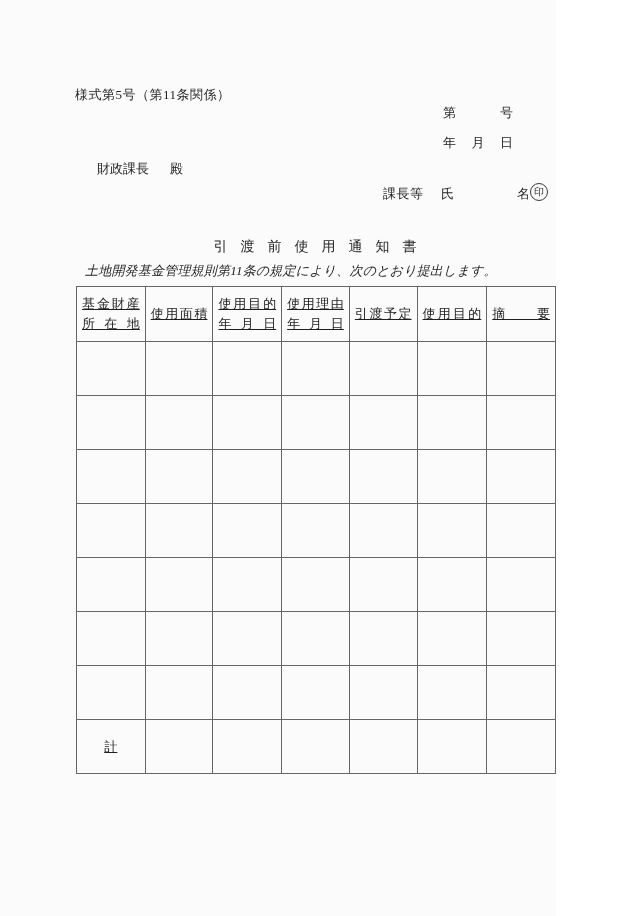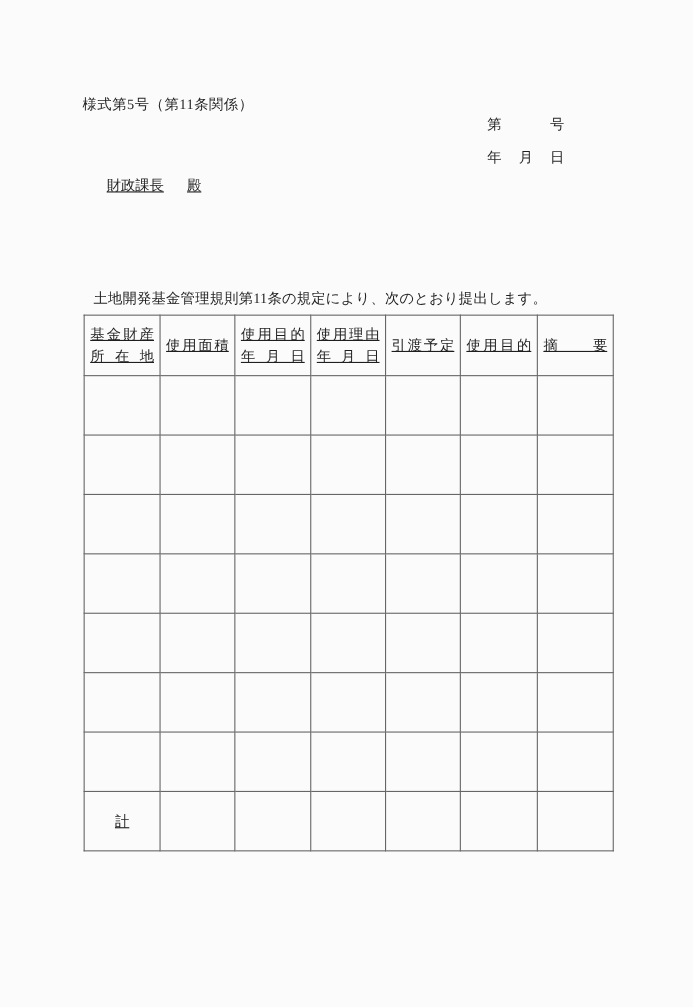--- a/index.html
+++ b/index.html
@@ -1,54 +1,54 @@
 <!DOCTYPE html>
 <html><head>
 <meta charset="utf-8">
 <style>
   html, body { margin: 0; padding: 0; background: #ffffff; }
   .page {
     position: relative;
-    width: 630px;
+    width: 556px;
     height: 916px;
     background: #fbfbfb;
     font-family: "Liberation Serif", "DejaVu Serif", serif;
     color: #1f1f1f;
     font-size: 13px;
     overflow: hidden;
   }
   .abs { position: absolute; }
 
   .form-number { left: 75px; top: 86px; letter-spacing: 0.5px; }
 
   .docno-line { left: 443px; top: 104px; width: 70px; display: flex; justify-content: space-between; }
   .date-line  { left: 443px; top: 134px; width: 70px; display: flex; justify-content: space-between; }
 
-  .addressee-line { left: 97px; top: 160px; display: flex; text-decoration: underline; }
+  .addressee-line { left: 97px; top: 160px; display: flex; }
   .addressee-line .honorific { margin-left: 21px; }
 
   .sender-line { left: 383px; top: 185px; width: 180px; height: 18px; }
   .sender-role { position: absolute; left: 0; top: 0; letter-spacing: 0.5px; }
   .sender-surname { position: absolute; left: 58px; top: 0; }
   .sender-givenname { position: absolute; left: 134px; top: 0; }
   .seal {
     position: absolute; left: 147px; top: -2px;
     width: 16px; height: 16px;
     border: 1px solid #3a3a3a; border-radius: 50%;
     display: flex; align-items: center; justify-content: center;
     font-size: 10px; color: #2a2a2a; background: transparent;
   }
 
   .doc-title {
     left: 0; top: 238px; width: 630px;
     text-align: center; font-size: 14px;
     letter-spacing: 13px; text-indent: 13px;
   }
 
-  .intro-text { left: 85px; top: 262px; letter-spacing: 0.2px; }
+  .intro-text { left: 85px; top: 262px; letter-spacing: 0.2px; font-style: italic; }
 
   .notice-table {
     position: absolute; left: 76px; top: 286px;
     border-collapse: collapse; table-layout: fixed; text-decoration: underline;
   }
   .notice-table th, .notice-table td {
     border: 1px solid #666666;
     font-weight: normal;
     padding: 0 5px;
     overflow: hidden;
@@ -79,21 +79,30 @@
     <span>年</span>
     <span>月</span>
     <span>日</span>
   </div>
 
   <div class="abs addressee-line">
     <span>財政課長</span>
     <span class="honorific">殿</span>
   </div>
 
-
+  <div class="abs sender-line">
+    <span class="sender-role">課長等</span>
+    <span class="sender-surname">氏</span>
+    <span class="sender-givenname">名</span>
+    <span class="seal">
+      <span>印</span>
+    </span>
+  </div>
+
+  <div class="abs doc-title">引渡前使用通知書</div>
 
   <div class="abs intro-text">土地開発基金管理規則第11条の規定により、次のとおり提出します。</div>
 
   <table class="notice-table">
     <colgroup>
       <col style="width:69px">
         <col style="width:68px">
         <col style="width:69px">
       <col style="width:68px">
         <col style="width:68px">

